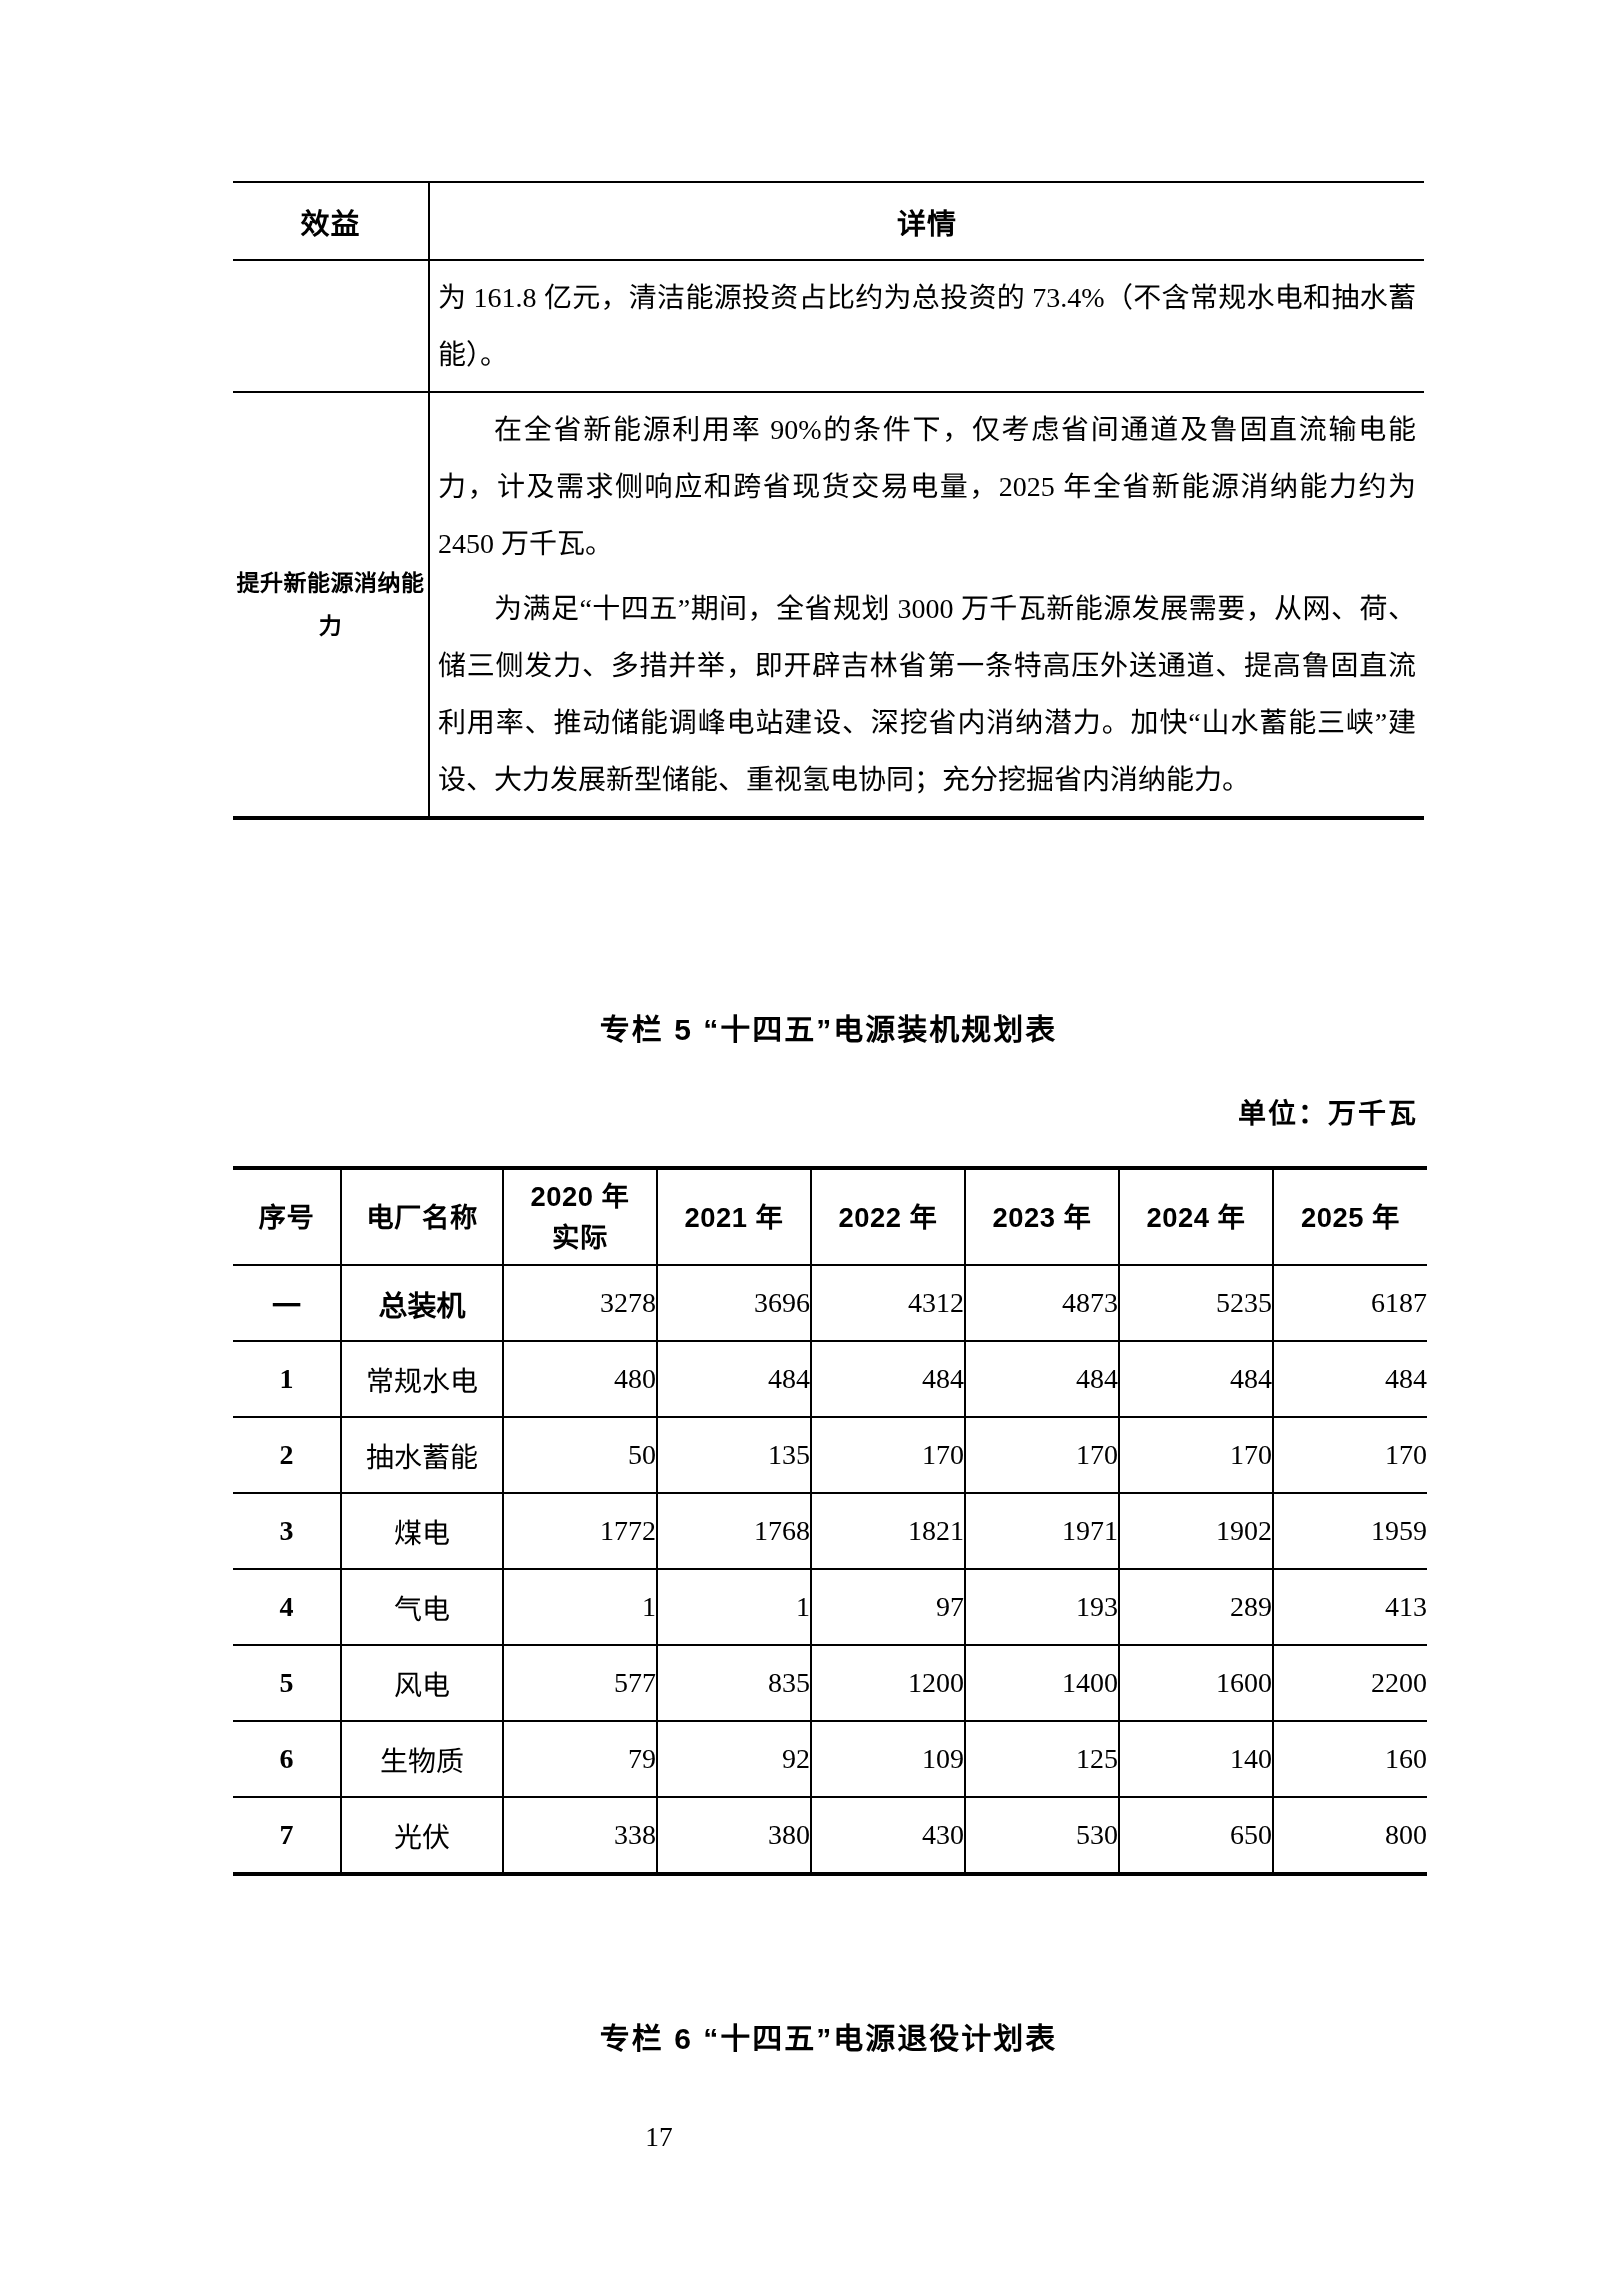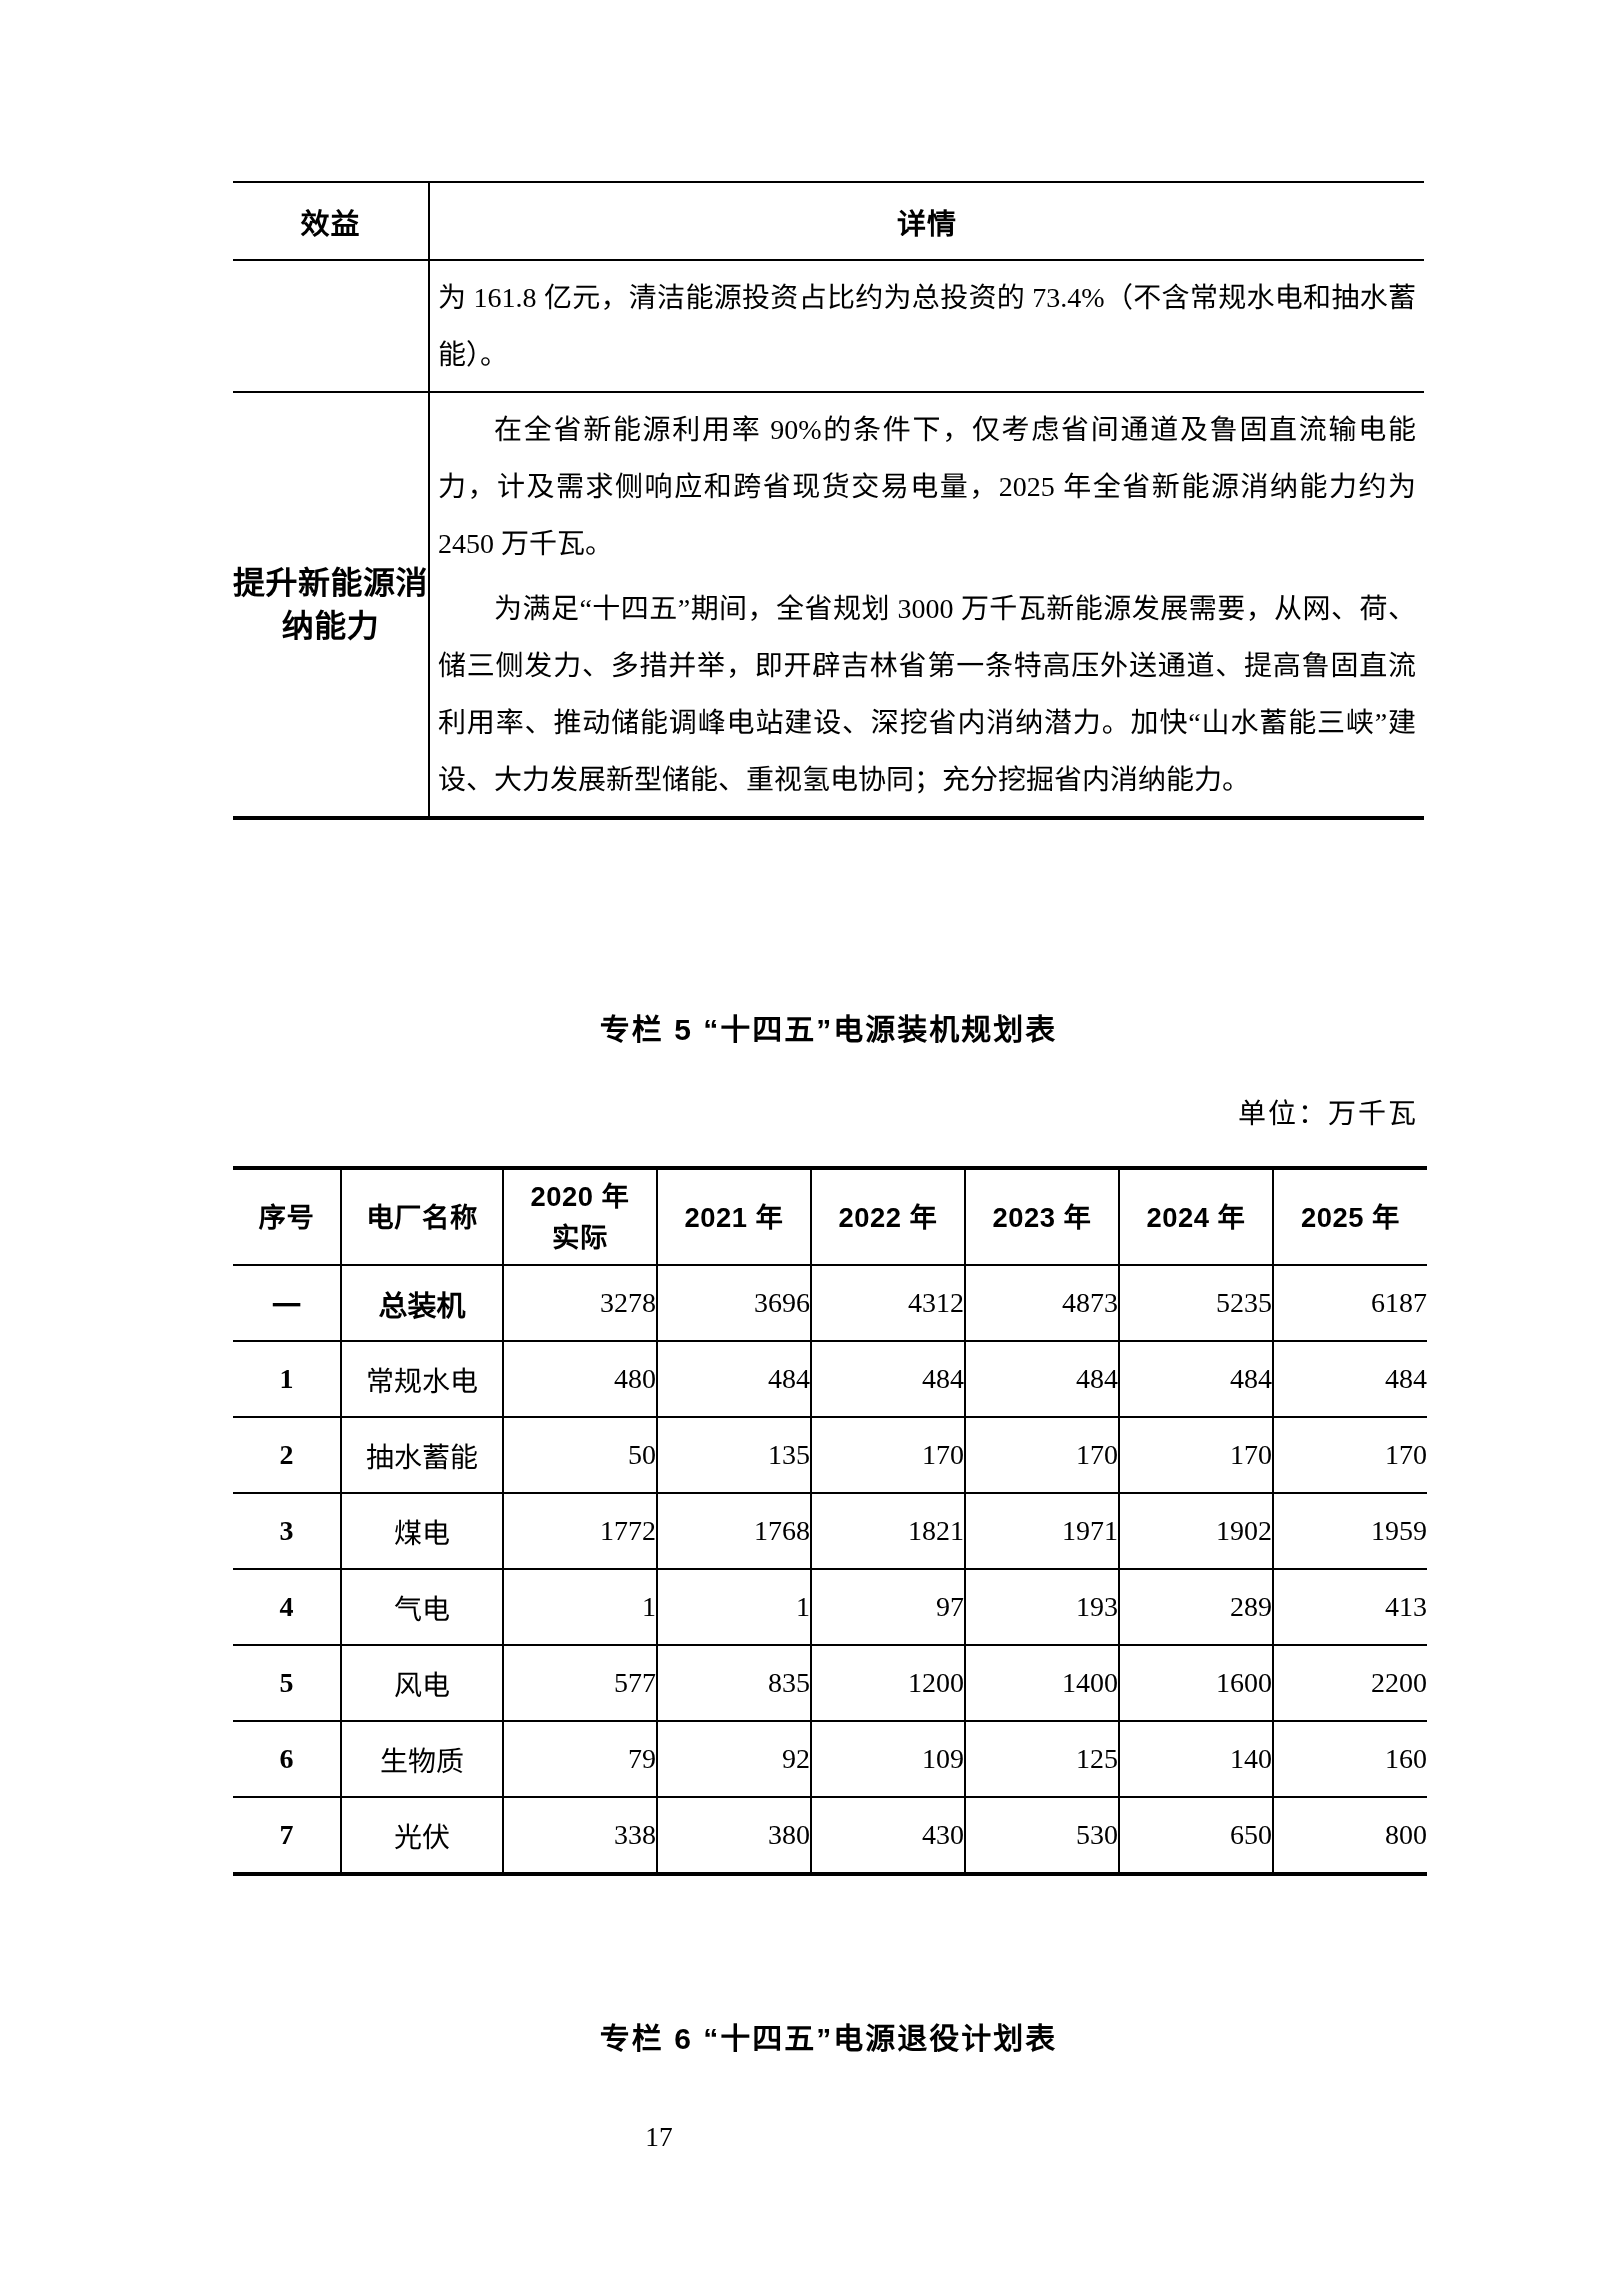--- a/index.html
+++ b/index.html
@@ -59,21 +59,21 @@
     font-family: "Liberation Sans", "DejaVu Sans", sans-serif;
     font-weight: bold;
     font-size: 29px;
     text-align: center;
     height: 76px;
     letter-spacing: 1px;
   }
   .bt-label-cell {
     font-family: Liberation Serif, serif;
     font-weight: bold;
-    font-size: 32px;
+    font-size: 23px;
     line-height: 43px;
     text-align: center;
     letter-spacing: 0.5px;
   }
   .bt-detail-cell {
     font-size: 28px;
     line-height: 57px;
     padding: 15.7px 25.5px 19.6px 25.5px;
     text-align: justify;
     text-justify: inter-ideograph;
@@ -99,21 +99,21 @@
   #caption-5 { top: 1005px; }
   #caption-6 { top: 2014px; }
 
   .unit-line {
     position: absolute;
     left: 233px;
     top: 1091px;
     width: 1191px;
     text-align: right;
     font-family: "Liberation Sans", "DejaVu Sans", sans-serif;
-    font-weight: normal;
+    font-weight: bold;
     font-size: 28px;
     letter-spacing: 2px;
     padding-right: 5.9px;
     box-sizing: border-box;
   }
 
   
   .plan-table {
     position: absolute;
     left: 233px;

